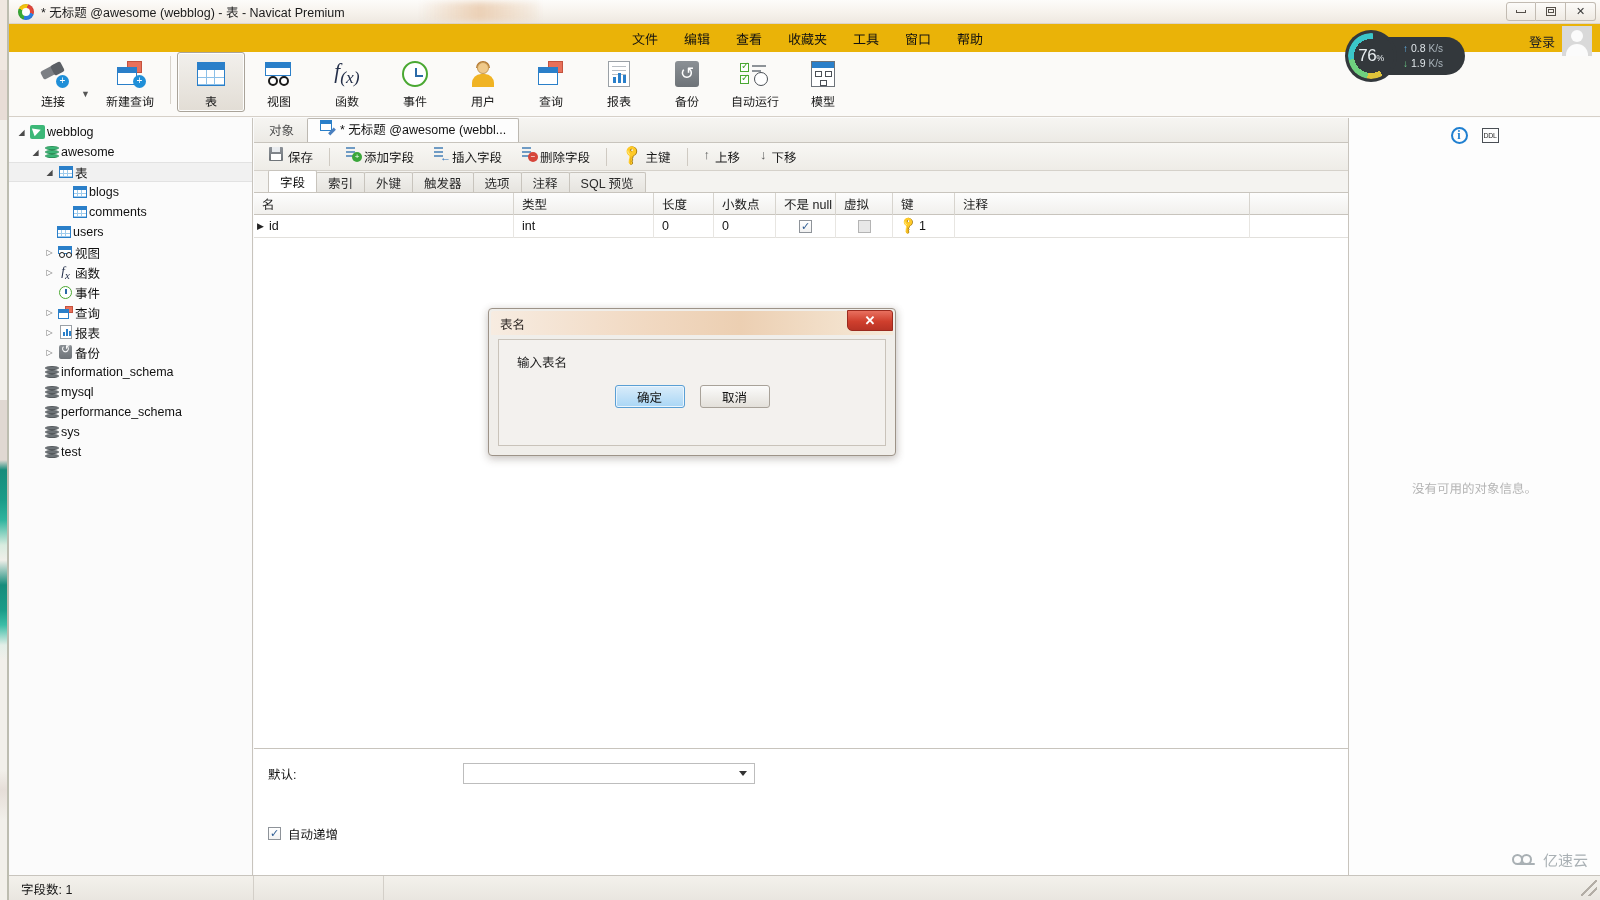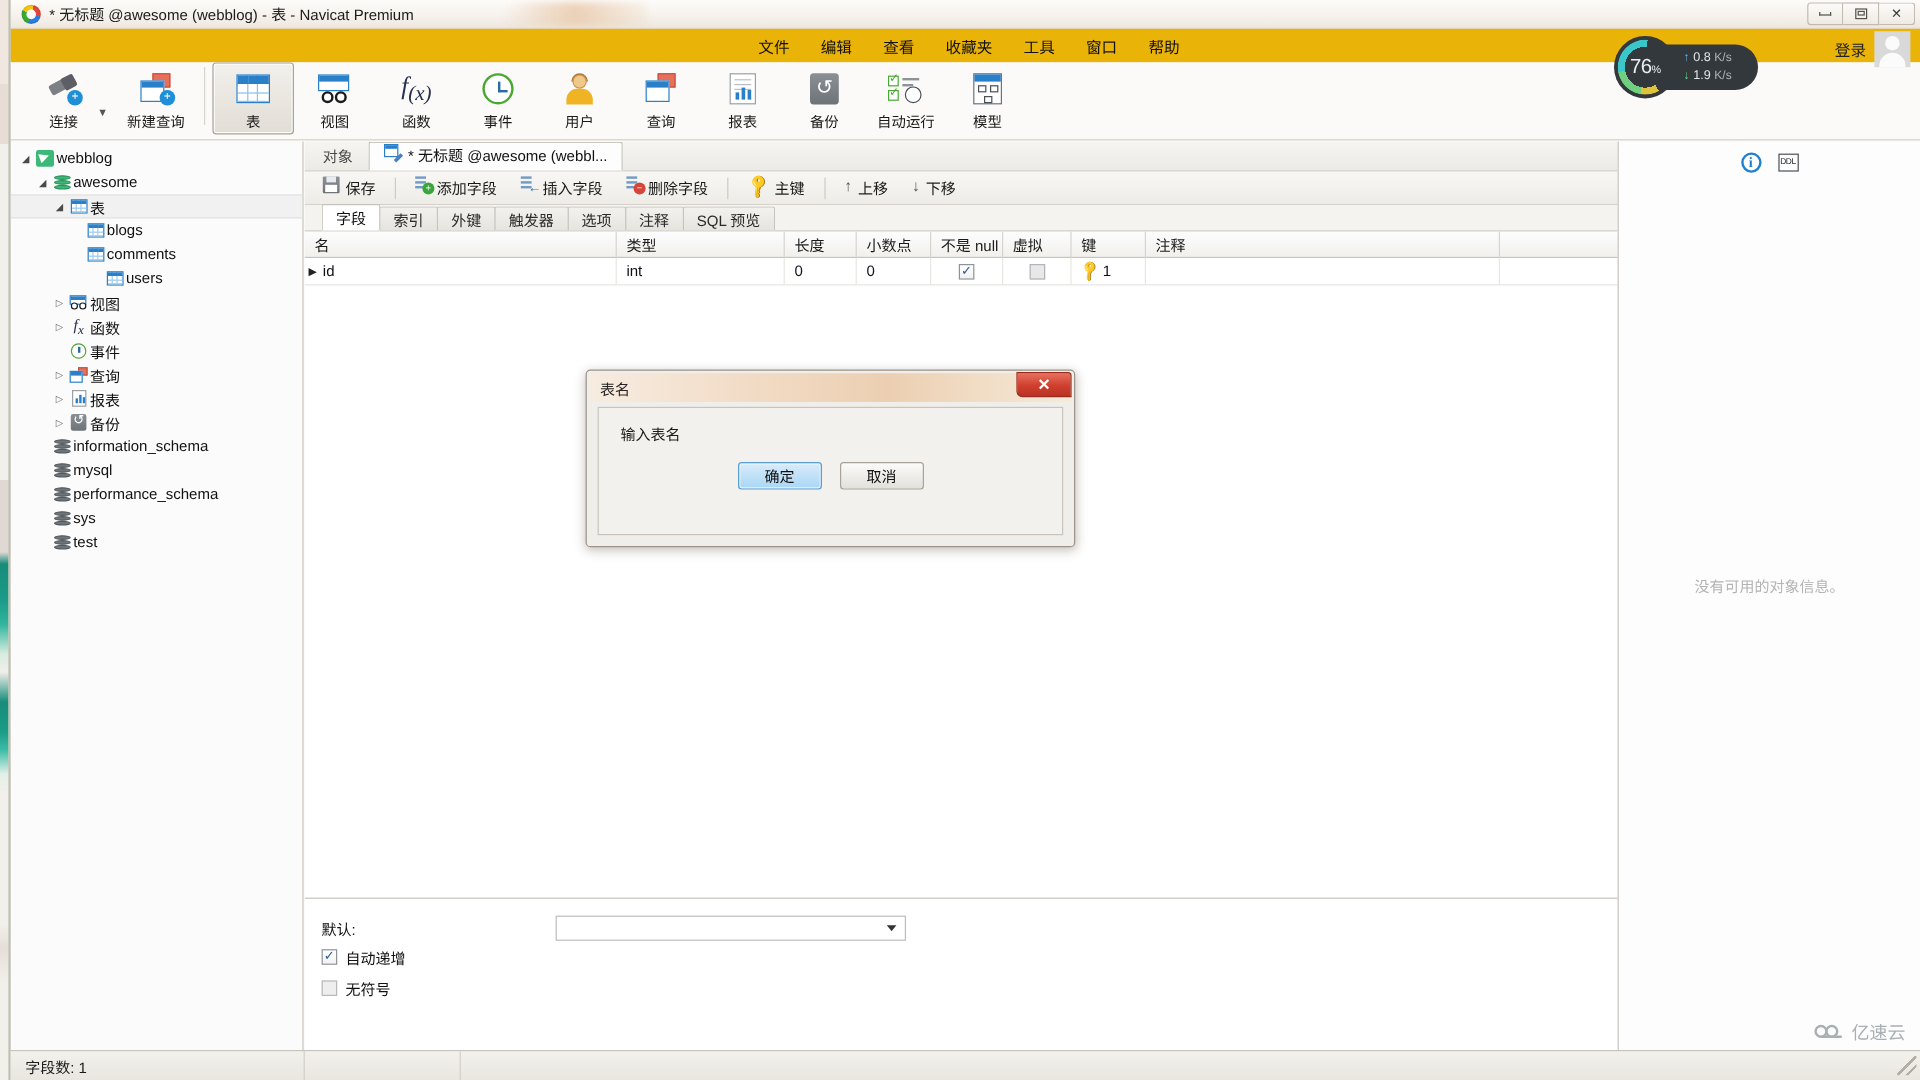--- a/index.html
+++ b/index.html
@@ -341,21 +341,21 @@
 
   
   .props { position:absolute; left:0; top:632px; right:0; bottom:0; background:#fff; padding:12px 0 0 14px;}
   .prop-row { display:flex; align-items:center; height:22px; }
   .prop-label { width:195px; font-size:12.5px; color:#111; }
   .prop-select {
     width:292px; height:21px; border:1px solid #bdbdbd; background:#fff;
     display:flex; align-items:center; justify-content:flex-end; padding-right:7px;
   }
   .caret-dn { width:0;height:0;border-left:4px solid transparent;border-right:4px solid transparent;border-top:5px solid #333; }
-  .chk-row { display:flex; align-items:center; gap:7px; height:26px; }
+  .chk-row { display:flex; align-items:center; gap:7px; height:26px;margin-top:36px; }
   .chkbox { width:13px;height:13px;border:1px solid #8e9399;background:linear-gradient(#fff,#f2f2f2);
     display:flex;align-items:center;justify-content:center;}
   .chkbox.on::after{content:"✓";color:#2d5c93;font-size:11px;line-height:11px;}
   .chkbox.off{background:#eeeeee;border-color:#b9b9b9;}
   .chk-label{font-size:12.5px;color:#111;}
 
   
   .rightpanel {
     position:absolute; right:0; top:118px; width:252px; bottom:25px;
     background:#fdfdfd; border-left:1px solid #c8c4bd;
@@ -705,21 +705,21 @@
             <i></i>
             <i></i>
             <i></i>
             <i></i>
             <i></i>
             <i></i>
           </span>
         </span>
       <span>comments</span>
     </div>
-    <div class="tree-row" style="padding-left:77px">
+    <div class="tree-row" style="padding-left:45px">
       <span class="ti">
           <span class="mini-grid">
             <i></i>
             <i></i>
             <i></i>
             <i></i>
             <i></i>
             <i></i>
             <i></i>
             <i></i>

